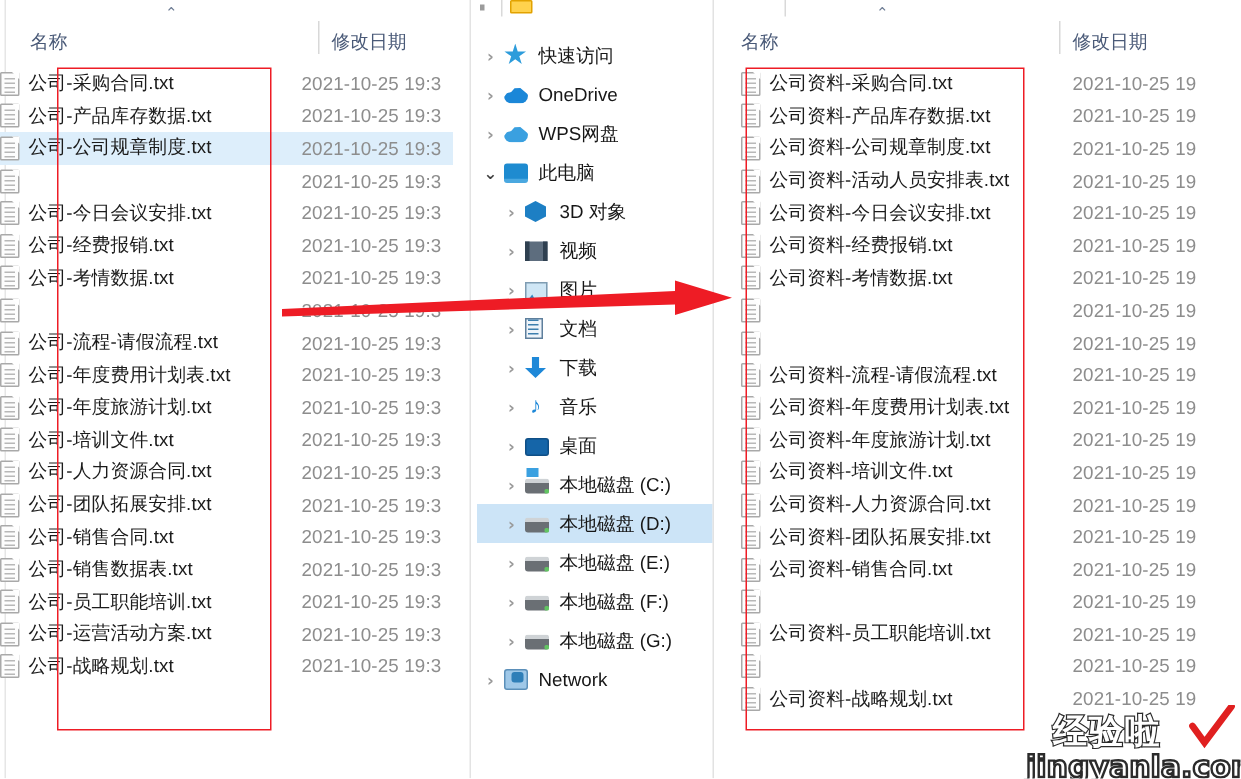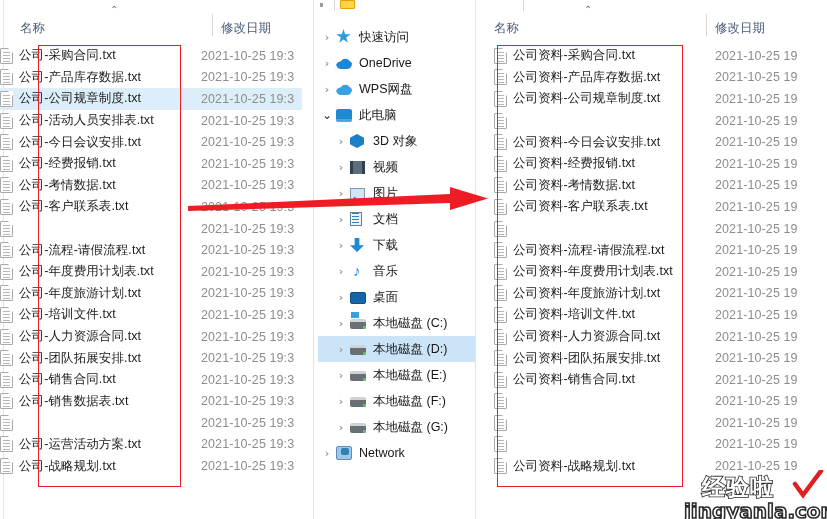--- a/index.html
+++ b/index.html
@@ -176,45 +176,39 @@
           <span class="fname">公司-产品库存数据.txt</span>
           <span class="fdate" style="left: 201px;">2021-10-25 19:3</span>
         </div>
         <div class="row sel">
           <span class="file-ico"></span>
           <span class="fname">公司-公司规章制度.txt</span>
           <span class="fdate" style="left: 201px;">2021-10-25 19:3</span>
         </div>
         <div class="row">
           <span class="file-ico"></span>
-          <span class="fname">公司-活动人员安排表.txt</span>
           <span class="fdate" style="left: 201px;">2021-10-25 19:3</span>
         </div>
         <div class="row">
           <span class="file-ico"></span>
           <span class="fname">公司-今日会议安排.txt</span>
           <span class="fdate" style="left: 201px;">2021-10-25 19:3</span>
         </div>
         <div class="row">
           <span class="file-ico"></span>
           <span class="fname">公司-经费报销.txt</span>
           <span class="fdate" style="left: 201px;">2021-10-25 19:3</span>
         </div>
         <div class="row">
           <span class="file-ico"></span>
           <span class="fname">公司-考情数据.txt</span>
           <span class="fdate" style="left: 201px;">2021-10-25 19:3</span>
         </div>
         <div class="row">
           <span class="file-ico"></span>
-          <span class="fname">公司-客户联系表.txt</span>
-          <span class="fdate" style="left: 201px;">2021-10-25 19:3</span>
-        </div>
-        <div class="row">
-          <span class="file-ico"></span>
           <span class="fdate" style="left: 201px;">2021-10-25 19:3</span>
         </div>
         <div class="row">
           <span class="file-ico"></span>
           <span class="fname">公司-流程-请假流程.txt</span>
           <span class="fdate" style="left: 201px;">2021-10-25 19:3</span>
         </div>
         <div class="row">
           <span class="file-ico"></span>
           <span class="fname">公司-年度费用计划表.txt</span>
@@ -245,20 +239,21 @@
           <span class="fname">公司-销售合同.txt</span>
           <span class="fdate" style="left: 201px;">2021-10-25 19:3</span>
         </div>
         <div class="row">
           <span class="file-ico"></span>
           <span class="fname">公司-销售数据表.txt</span>
           <span class="fdate" style="left: 201px;">2021-10-25 19:3</span>
         </div>
         <div class="row">
           <span class="file-ico"></span>
+          <span class="fname">公司-员工职能培训.txt</span>
           <span class="fdate" style="left: 201px;">2021-10-25 19:3</span>
         </div>
         <div class="row">
           <span class="file-ico"></span>
           <span class="fname">公司-运营活动方案.txt</span>
           <span class="fdate" style="left: 201px;">2021-10-25 19:3</span>
         </div>
         <div class="row">
           <span class="file-ico"></span>
           <span class="fname">公司-战略规划.txt</span>
@@ -420,40 +415,40 @@
           <span class="fname">公司资料-产品库存数据.txt</span>
           <span class="fdate" style="left: 221px;">2021-10-25 19</span>
         </div>
         <div class="row">
           <span class="file-ico"></span>
           <span class="fname">公司资料-公司规章制度.txt</span>
           <span class="fdate" style="left: 221px;">2021-10-25 19</span>
         </div>
         <div class="row">
           <span class="file-ico"></span>
+          <span class="fname">公司资料-活动人员安排表.txt</span>
           <span class="fdate" style="left: 221px;">2021-10-25 19</span>
         </div>
         <div class="row">
           <span class="file-ico"></span>
           <span class="fname">公司资料-今日会议安排.txt</span>
           <span class="fdate" style="left: 221px;">2021-10-25 19</span>
         </div>
         <div class="row">
           <span class="file-ico"></span>
           <span class="fname">公司资料-经费报销.txt</span>
           <span class="fdate" style="left: 221px;">2021-10-25 19</span>
         </div>
         <div class="row">
           <span class="file-ico"></span>
           <span class="fname">公司资料-考情数据.txt</span>
           <span class="fdate" style="left: 221px;">2021-10-25 19</span>
         </div>
         <div class="row">
           <span class="file-ico"></span>
-          <span class="fname">公司资料-客户联系表.txt</span>
           <span class="fdate" style="left: 221px;">2021-10-25 19</span>
         </div>
         <div class="row">
           <span class="file-ico"></span>
           <span class="fdate" style="left: 221px;">2021-10-25 19</span>
         </div>
         <div class="row">
           <span class="file-ico"></span>
           <span class="fname">公司资料-流程-请假流程.txt</span>
           <span class="fdate" style="left: 221px;">2021-10-25 19</span>
@@ -487,20 +482,21 @@
           <span class="file-ico"></span>
           <span class="fname">公司资料-销售合同.txt</span>
           <span class="fdate" style="left: 221px;">2021-10-25 19</span>
         </div>
         <div class="row">
           <span class="file-ico"></span>
           <span class="fdate" style="left: 221px;">2021-10-25 19</span>
         </div>
         <div class="row">
           <span class="file-ico"></span>
+          <span class="fname">公司资料-员工职能培训.txt</span>
           <span class="fdate" style="left: 221px;">2021-10-25 19</span>
         </div>
         <div class="row">
           <span class="file-ico"></span>
           <span class="fdate" style="left: 221px;">2021-10-25 19</span>
         </div>
         <div class="row">
           <span class="file-ico"></span>
           <span class="fname">公司资料-战略规划.txt</span>
           <span class="fdate" style="left: 221px;">2021-10-25 19</span>

